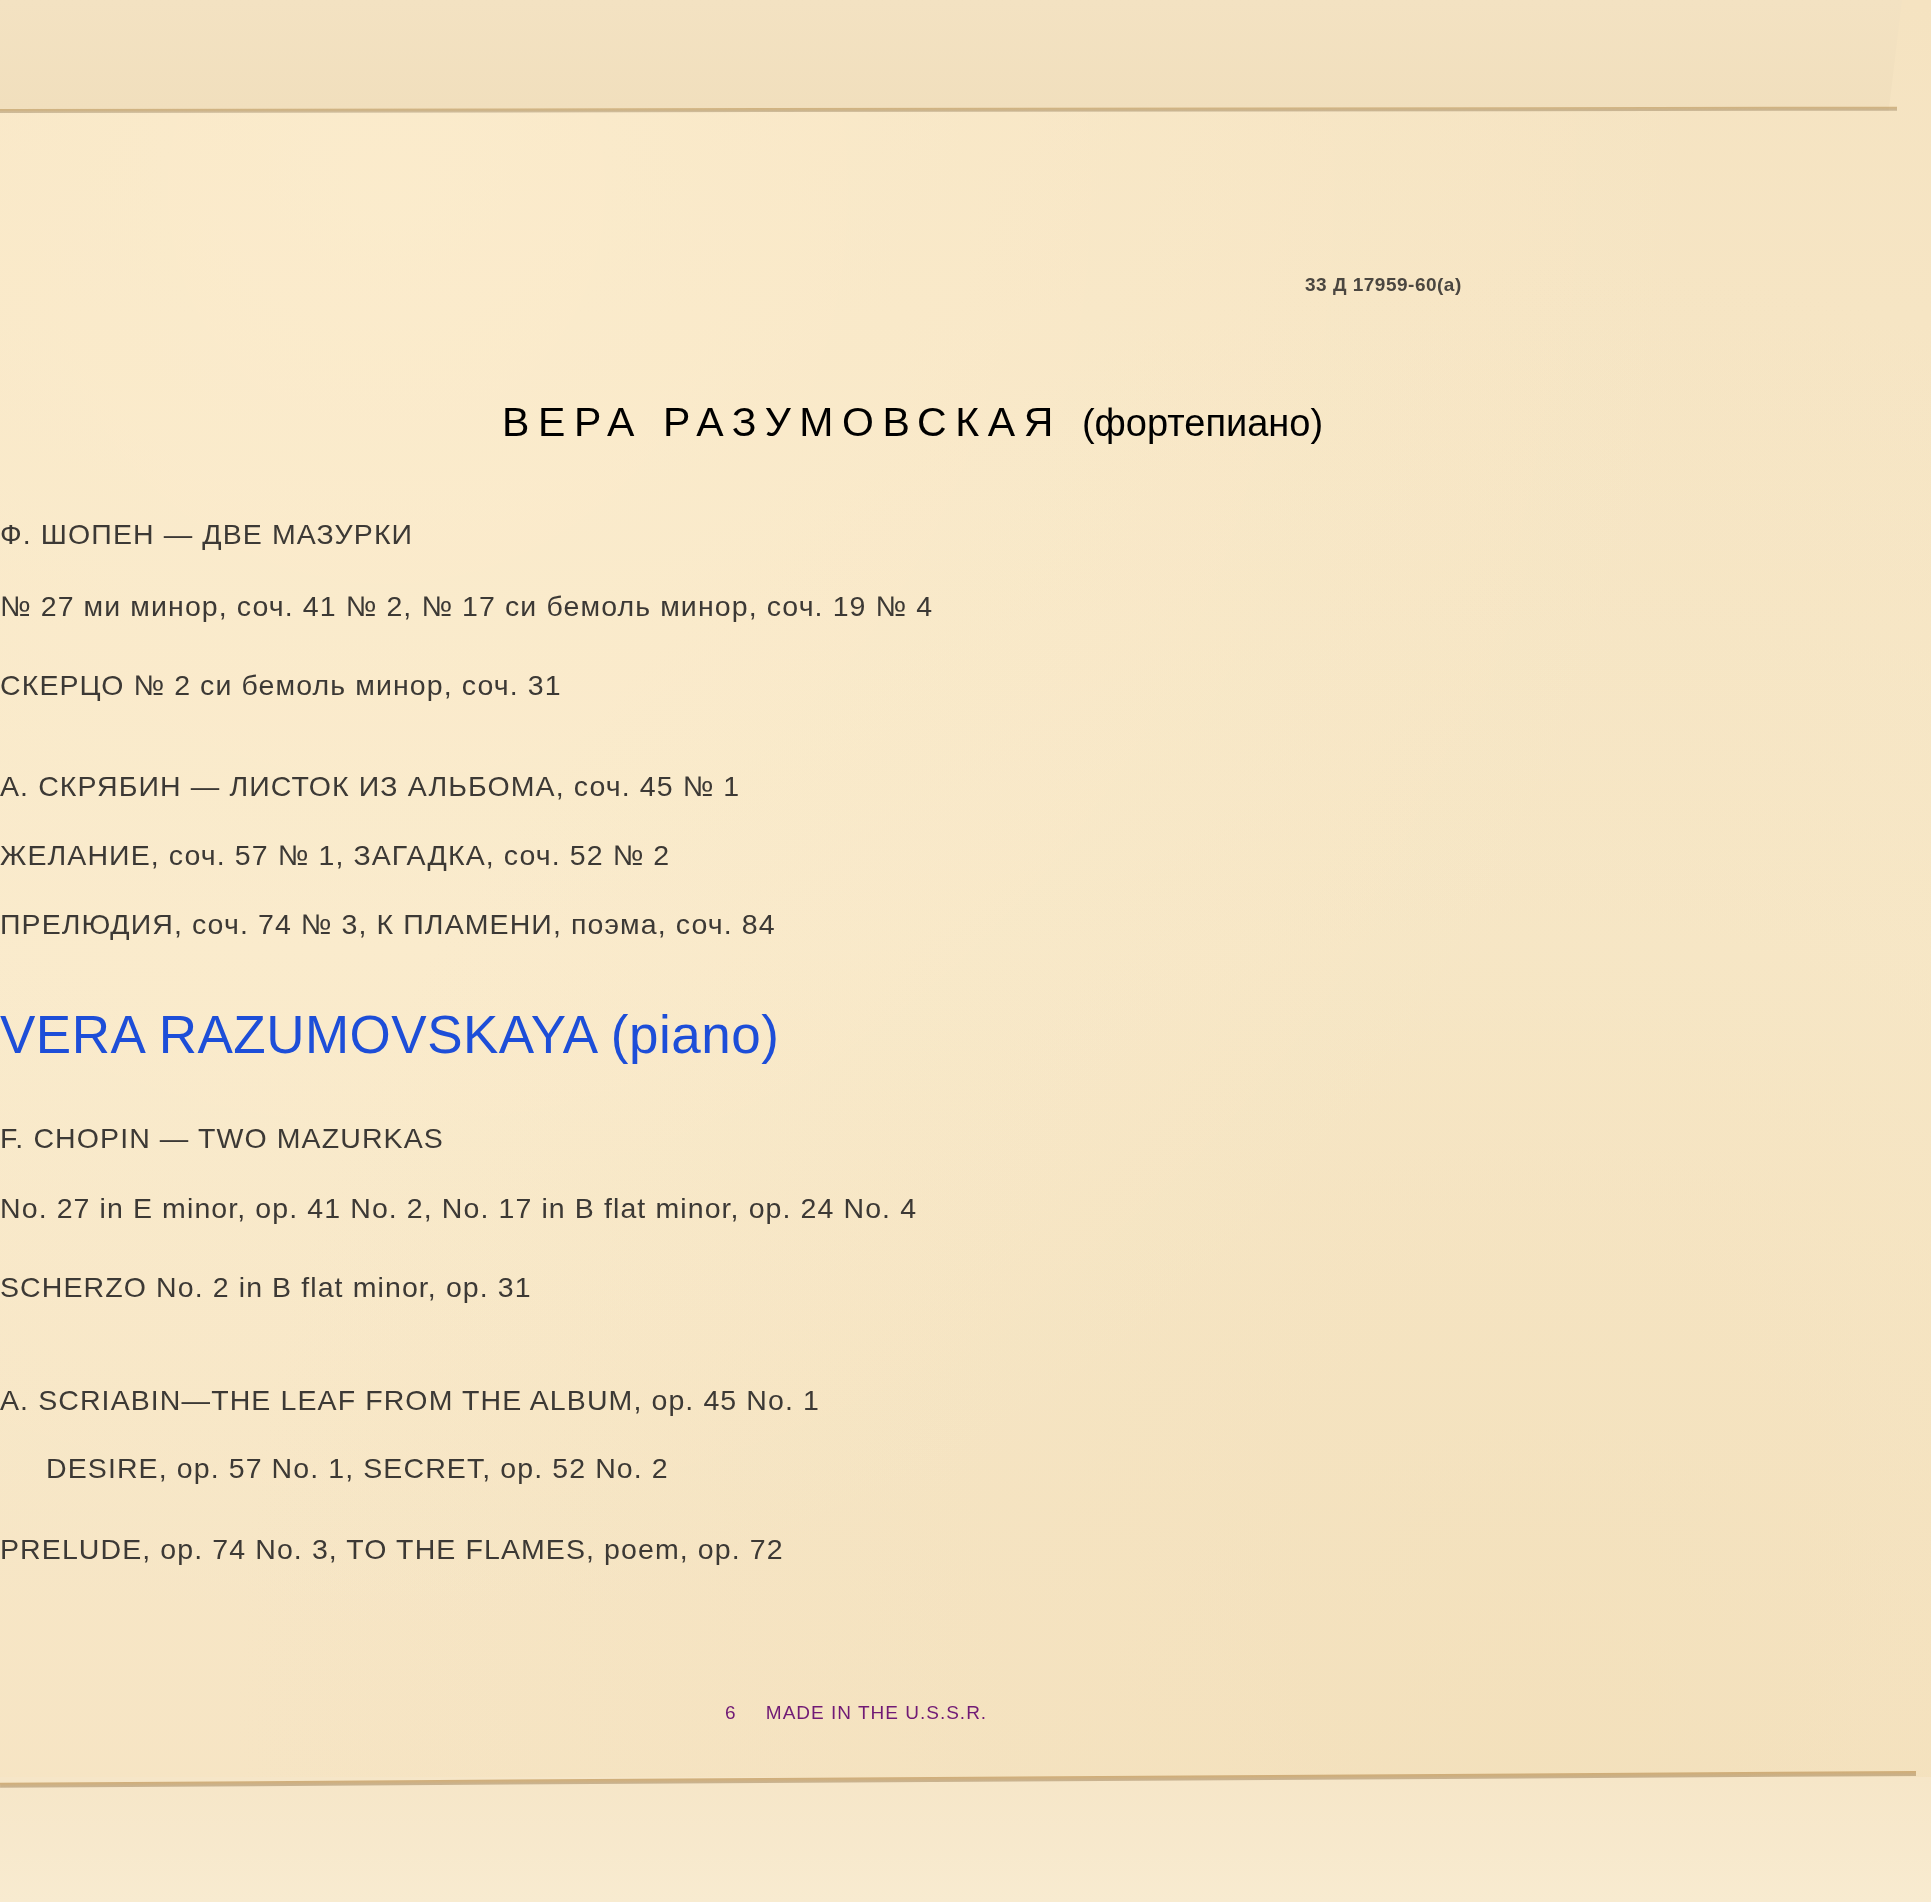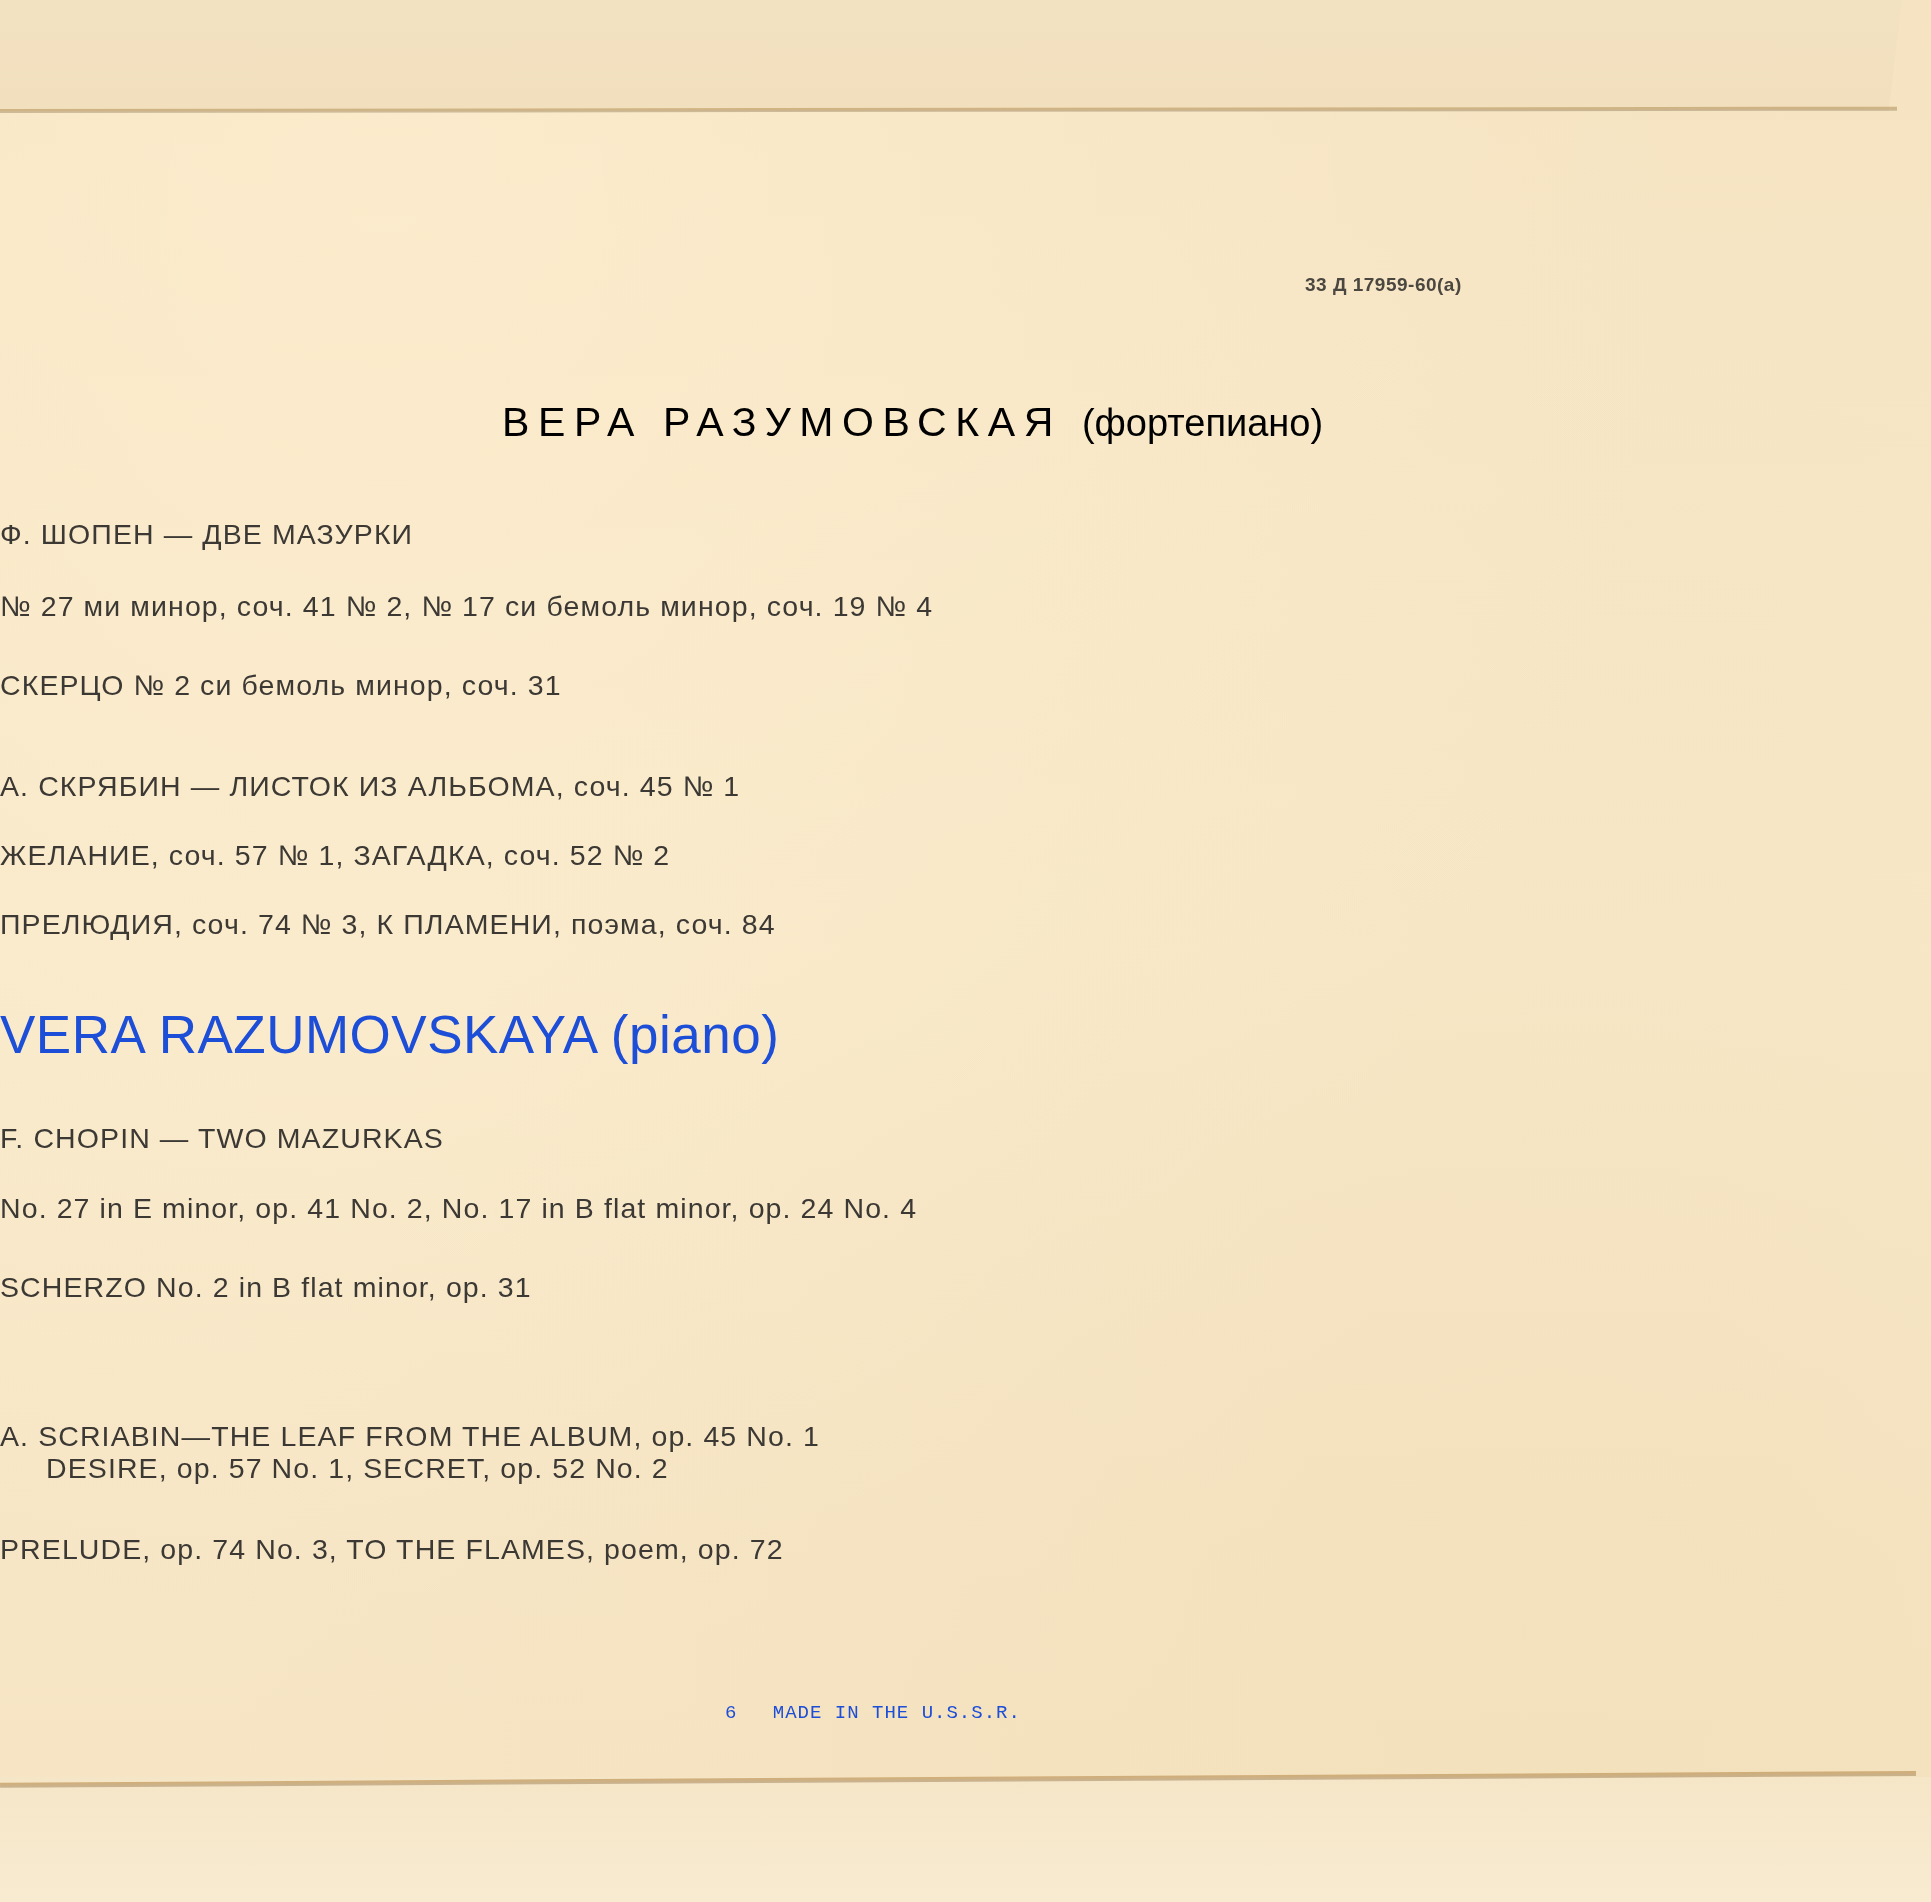--- a/index.html
+++ b/index.html
@@ -34,21 +34,21 @@
     position:absolute; left:0; top:1771px; width:1916px; height:4.8px;
     background:linear-gradient(180deg, rgba(200,160,100,0.8), rgba(170,145,110,0.6));
     transform:rotate(-0.35deg); transform-origin:right center;
   }
   .line { position:absolute; white-space:nowrap; }
   .catalog { top:274px; left:1305px; font-size:19px; font-weight:bold; color:#4a4640; letter-spacing:0.5px; }
   .title-ru { top:399px; left:488px; font-size:41px; letter-spacing:8.6px; color:#000000;margin-left:14px; }
   .title-ru .paren { letter-spacing:0; font-size:38px; }
   .l { font-size:28.5px; letter-spacing:1.1px; color:#3c3935; }
   .title-en { top:1004px; left:628px; font-size:53px; color:#1d4ed8; letter-spacing:0.5px; }
-  .footer { top:1702px; left:725px; font-size:19px; color:#1d4ed8; letter-spacing:1px;font-family:Liberation Mono, monospace; }
+  .footer { top:1702px; left:725px; font-size:19px; color:#701a75; letter-spacing:1px; }
   .footer .num { margin-right:23px; }
   .center { left:0; right:0; text-align:left; }
 </style>
 </head>
 <body>
 
 <div class="paper"></div>
 <div class="flap-top"></div>
 <div class="fold-top"></div>
 <div class="flap-bottom"></div>
@@ -71,21 +71,21 @@
 
 <div class="line title-en center">
   <span>VERA RAZUMOVSKAYA</span>
   <span>(piano)</span>
 </div>
 
 <div class="line l center" style="top:1122px;">F. CHOPIN — TWO MAZURKAS</div>
 <div class="line l center" style="top:1192px;">No. 27 in E minor, op. 41 No. 2, No.  17 in B flat minor, op.  24 No. 4</div>
 <div class="line l center" style="top:1271px;">SCHERZO No. 2 in B flat minor, op. 31</div>
 
-<div class="line l center" style="top:1420px;">A. SCRIABIN—THE LEAF FROM THE ALBUM, op. 45 No. 1</div>
+<div class="line l center" style="top:1384px;">A. SCRIABIN—THE LEAF FROM THE ALBUM, op. 45 No. 1</div>
 <div class="line l center" style="top:1452px;padding-left:46px;">DESIRE, op. 57 No. 1, SECRET, op. 52 No. 2</div>
 <div class="line l center" style="top:1533px;">PRELUDE, op. 74 No. 3, TO THE FLAMES, poem, op. 72</div>
 
 <div class="line footer">
   <span class="num">6</span>
   <span>MADE IN THE U.S.S.R.</span>
 </div>
 
 
 </body></html>

